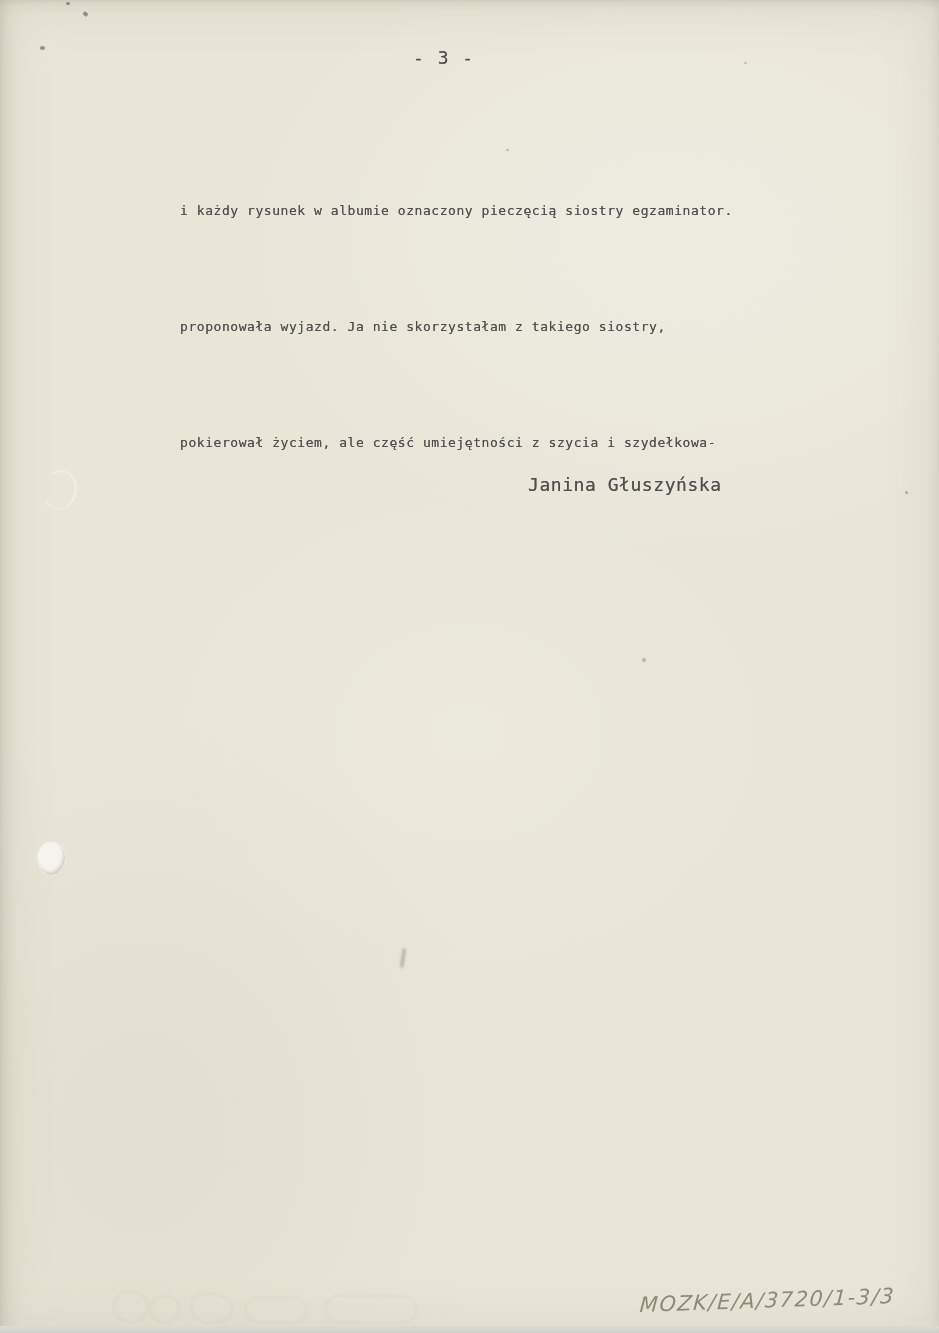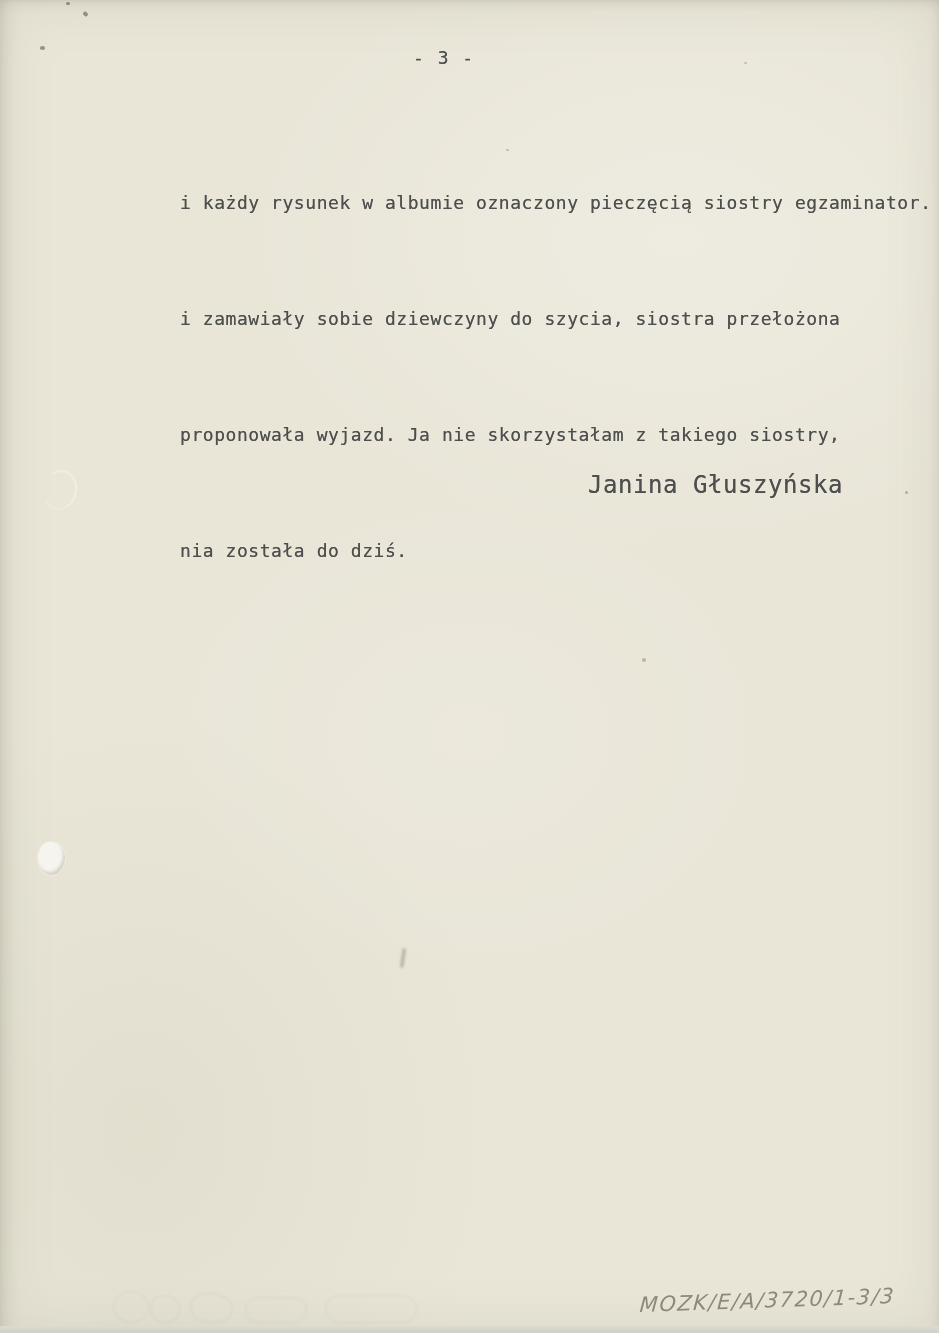--- a/index.html
+++ b/index.html
@@ -32,33 +32,33 @@
   .page-number{
     position:absolute;
     left:413px; top:47px;
     font-size:18px;
     letter-spacing:1.5px;
     color:var(--ink);
     text-shadow:0 0 0.6px rgba(60,60,60,0.65);
   }
   .body-text{
     position:absolute;
-    left:180px; top:107px;
+    left:180px; top:115px;
     width:760px;
-    font-size:18px;
+    font-size:13px;
     line-height:38.6px;
     letter-spacing:0.55px;
     color:var(--ink);
     text-shadow:0 0 0.6px rgba(60,60,60,0.65);
     white-space:pre;
   }
   .signature{
     position:absolute;
-    left:588px; top:466px;
-    font-size:24px;
+    left:528px; top:466px;
+    font-size:18px;
     line-height:38.6px;
     letter-spacing:0.55px;
     color:var(--ink);
     text-shadow:0 0 0.6px rgba(60,60,60,0.65);
     white-space:pre;
   }
   .archive-ref{
     position:absolute;
     left:639px; top:1293px;
     font-family:"DejaVu Sans","Liberation Sans",sans-serif;
@@ -138,23 +138,22 @@
 </style>
 </head>
 <body>
 
 <div class="page">
 
   <div class="page-number">- 3 -</div>
 
   <div class="body-text">
     <div class="line">i każdy rysunek w albumie oznaczony pieczęcią siostry egzaminator.</div>
-    <div class="line">i zamawiały sobie dziewczyny do szycia, siostra przełożona</div>
     <div class="line">proponowała wyjazd. Ja nie skorzystałam z takiego siostry,</div>
-    <div class="line">nia została do dziś.</div>
+    <div class="line">pokierował życiem, ale część umiejętności z szycia i szydełkowa-</div>
   </div>
 
   <div class="signature">Janina Głuszyńska</div>
 
   <div class="archive-ref">MOZK/E/A/3720/1-3/3</div>
 
   <div class="hole"></div>
   <div class="ring-mark"></div>
   <div class="smear"></div>
   <div class="speck s1"></div>

